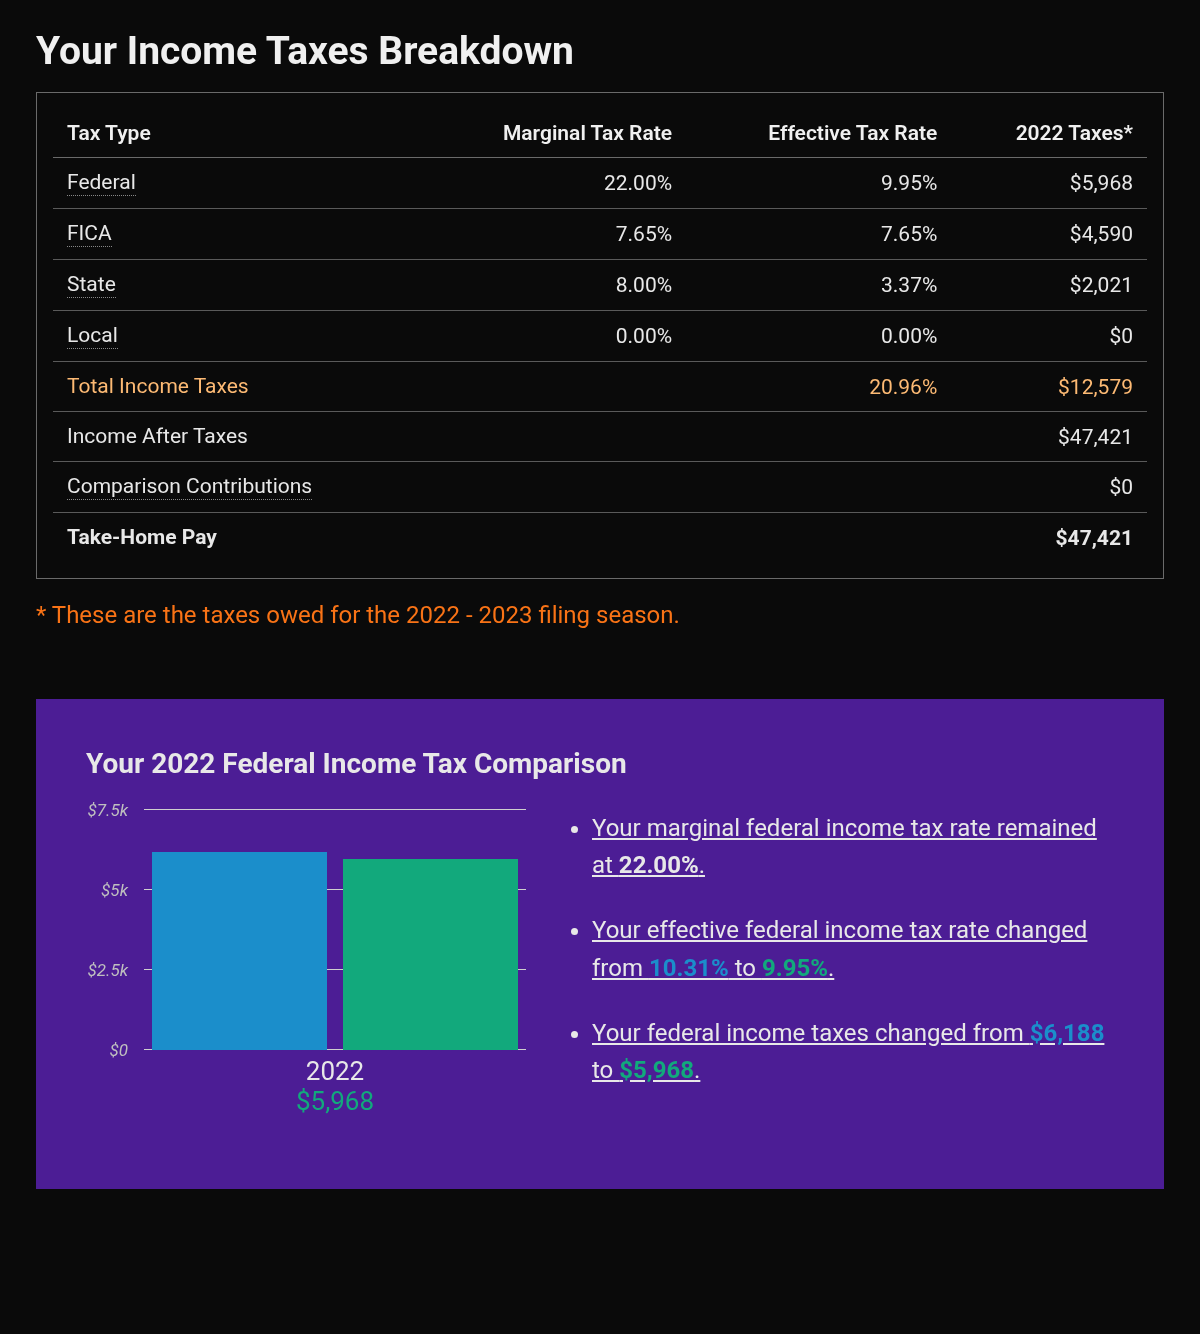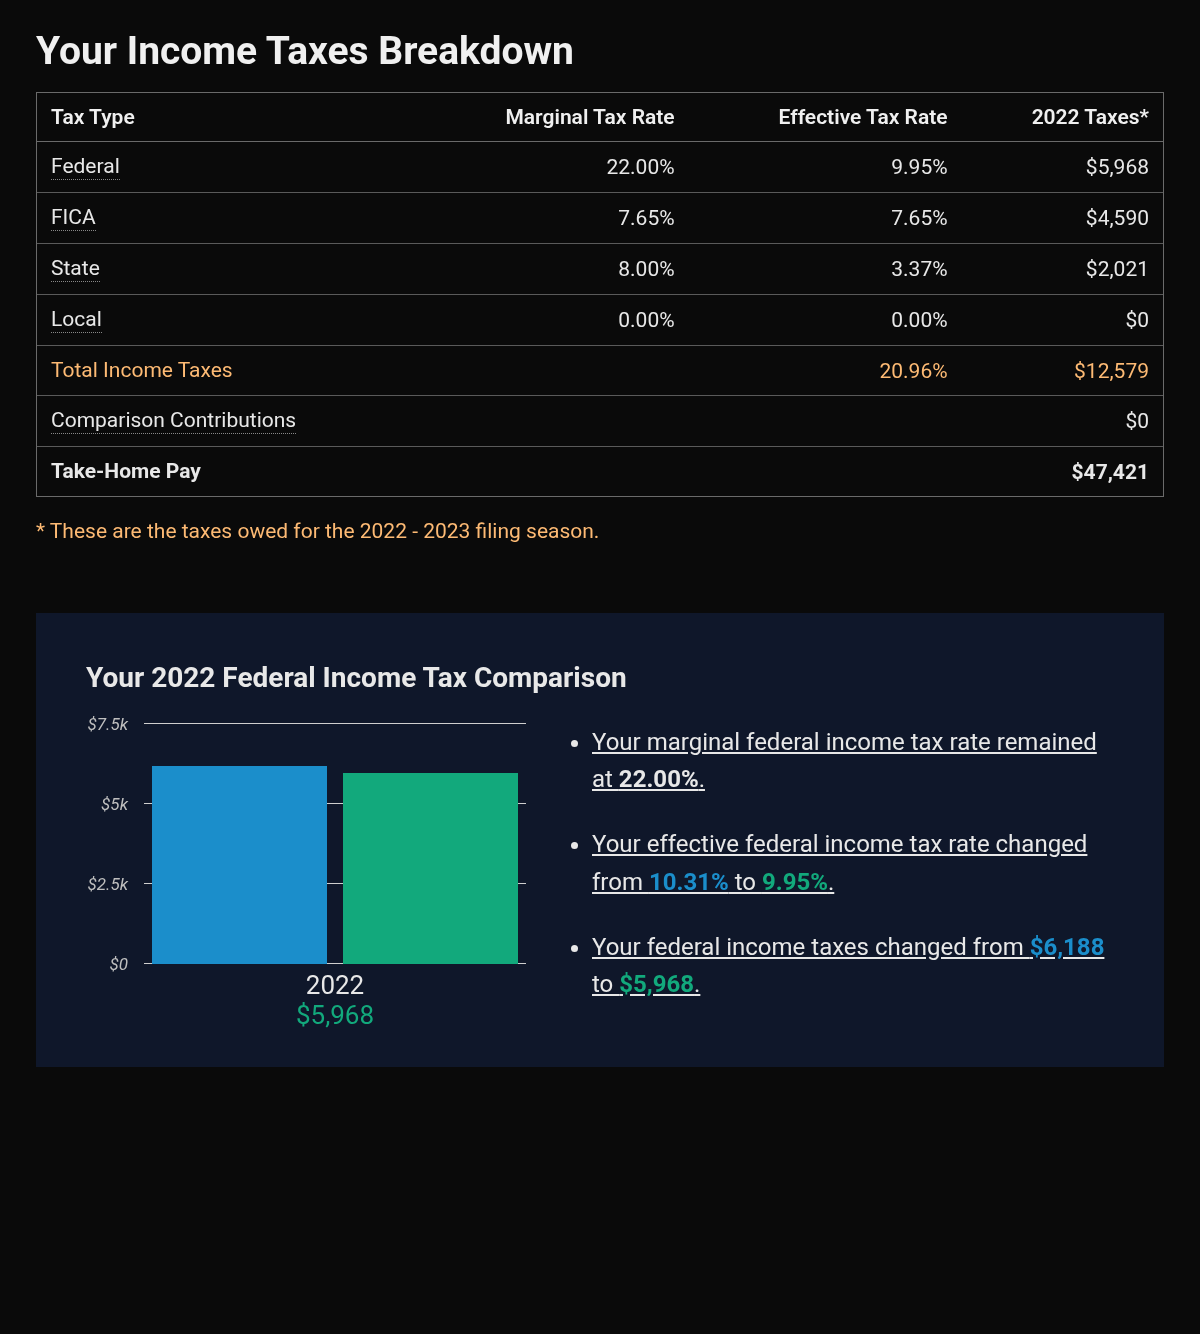--- a/index.html
+++ b/index.html
@@ -11,21 +11,21 @@
     padding: 18px 36px 36px 36px;
   }
   h2.section-title {
     font-size: 39px;
     font-weight: 700;
     color: #f0f0f0;
     margin: 10px 0 18px 0;
   }
   .table-wrap {
     border: 1px solid #6a6a6a;
-    padding: 0;
+    padding: 16px;
   }
   table.tax-table {
     width: 100%;
     border-collapse: collapse;
   }
   table.tax-table th,
   table.tax-table td {
     padding: 12px 14px;
     font-size: 21px;
     text-align: right;
@@ -50,28 +50,28 @@
   }
   .row-label {
     display: inline-block;
     border-bottom: 1px dotted #888;
     padding-bottom: 1px;
   }
   .total-row td { color: #fdba74; font-weight: 700; }
   .total-row .row-label { border-bottom: none; }
   .plain-row .row-label { border-bottom: none; }
   .footnote {
-    font-size: 21px;
-    color: #fdba74;
+    font-size: 24px;
+    color: #f97316;
     margin: 22px 0 0 0;
   }
   .comparison-panel {
-    background: #0f172a;
+    background: #4c1d95;
     margin-top: 70px;
-    padding: 48px 50px 36px 50px;
+    padding: 48px 50px 72px 50px;
   }
   .comparison-panel h2 {
     font-size: 28px;
     font-weight: 700;
     margin-bottom: 30px;
   }
   .comp-body {
     display: flex;
     gap: 40px;
   }
@@ -191,20 +191,26 @@
         <td><span class="row-label">Local</span></td>
         <td>0.00%</td>
         <td>0.00%</td>
         <td>$0</td>
       </tr>
       <tr class="total-row">
         <td><span class="row-label">Total Income Taxes</span></td>
         <td></td>
         <td>20.96%</td>
         <td>$12,579</td>
+      </tr>
+      <tr class="plain-row">
+        <td><span class="row-label">Income After Taxes</span></td>
+        <td></td>
+        <td></td>
+        <td>$47,421</td>
       </tr>
       <tr>
         <td><span class="row-label">Comparison Contributions</span></td>
         <td></td>
         <td></td>
         <td>$0</td>
       </tr>
       <tr class="plain-row">
         <td><span class="row-label">Take-Home Pay</span></td>
         <td></td>

